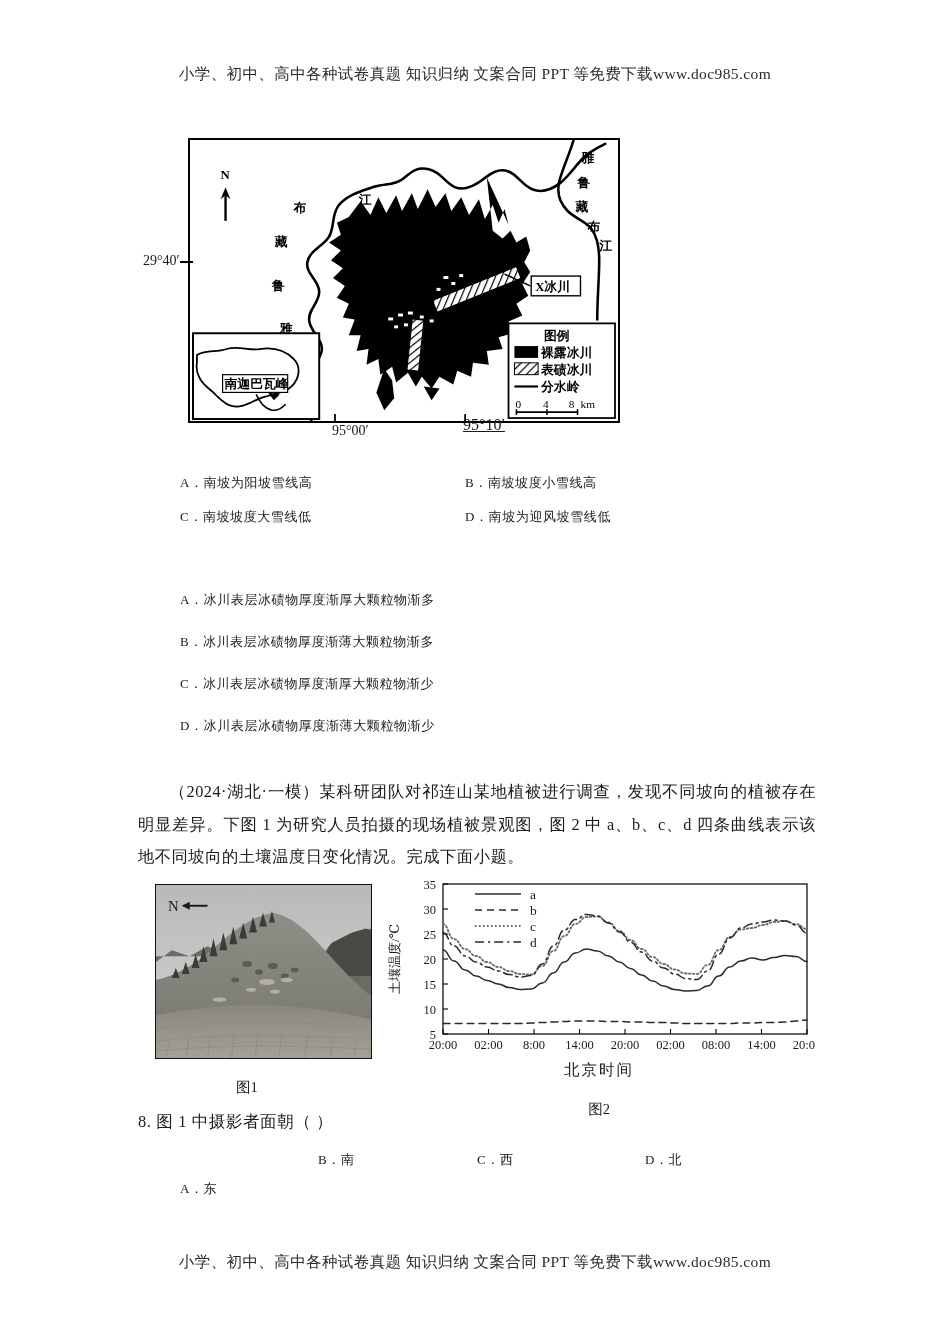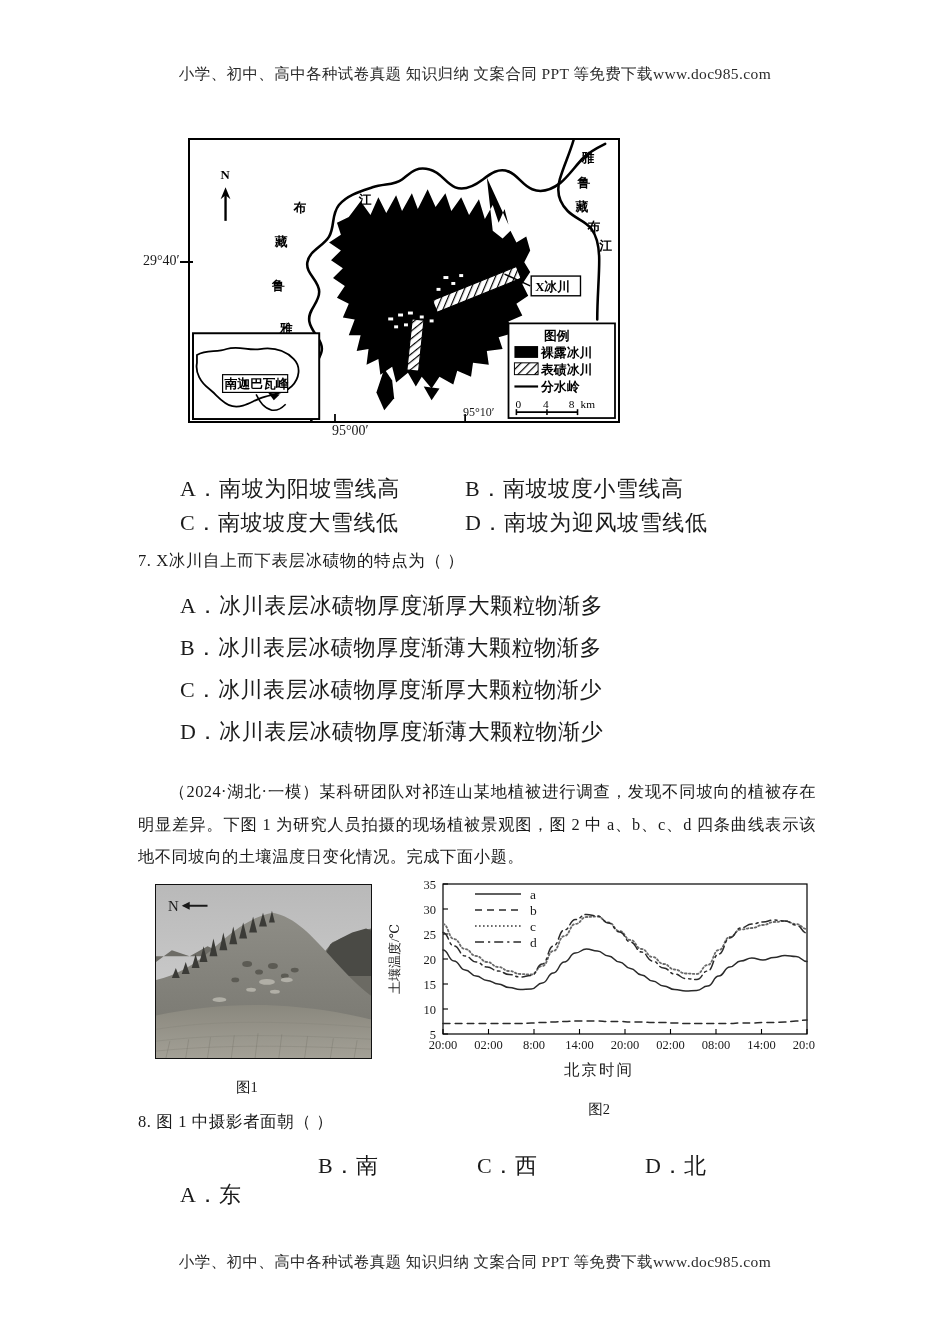--- a/index.html
+++ b/index.html
@@ -32,32 +32,32 @@
     box-sizing:border-box;
   }
   .mapfig svg { display:block; width:100%; height:100%; }
 
   .lat-label {
     position:absolute; left:143px; top:253px;
     font-size:14px; letter-spacing:0;
   }
   .lat-tick { position:absolute; left:180px; top:261px; width:13px; height:1.6px; background:#000; }
   .lon1 { position:absolute; left:332px; top:423px; font-size:14px; }
-  .lon2 { position:absolute; left:463px; top:405px; font-size:12px; }
+  .lon2 { position:absolute; left:463px; top:416px; font-size:16px;text-decoration:underline; }
 
   
   .q {
     position:absolute; left:138px;
     font-size:16.5px; line-height:1.5;
     letter-spacing:.6px;
     white-space:nowrap;
   }
   .opt {
     position:absolute;
-    font-size:22px; letter-spacing:.6px;
+    font-size:13px; letter-spacing:.6px;
     white-space:nowrap;
   }
   .opt .lt { font-family:"Liberation Serif","DejaVu Serif",serif; }
 
   .para {
     position:absolute; left:138px; width:678px;
     font-size:16.3px; line-height:2.0;
     letter-spacing:.5px;
     text-align:justify;
   }
@@ -232,24 +232,20 @@
   <div class="opt" style="left:465px; top:474px;">
     <span class="lt">B．</span><span>南坡坡度小雪线高</span>
   </div>
   <div class="opt" style="left:180px; top:508px;">
     <span class="lt">C．</span><span>南坡坡度大雪线低</span>
   </div>
   <div class="opt" style="left:465px; top:508px;">
     <span class="lt">D．</span><span>南坡为迎风坡雪线低</span>
   </div>
 
-  <div class="q" style="top:549px;">
-    <span>7.</span>
-    <span>X冰川自上而下表层冰碛物的特点为（  ）</span>
-  </div>
   <div class="opt" style="left:180px; top:633px;">
     <span class="lt">B．</span><span>冰川表层冰碛物厚度渐薄大颗粒物渐多</span>
   </div>
   <div class="opt" style="left:180px; top:591px;">
     <span class="lt">A．</span><span>冰川表层冰碛物厚度渐厚大颗粒物渐多</span>
   </div>
   <div class="opt" style="left:180px; top:675px;">
     <span class="lt">C．</span><span>冰川表层冰碛物厚度渐厚大颗粒物渐少</span>
   </div>
   <div class="opt" style="left:180px; top:717px;">

